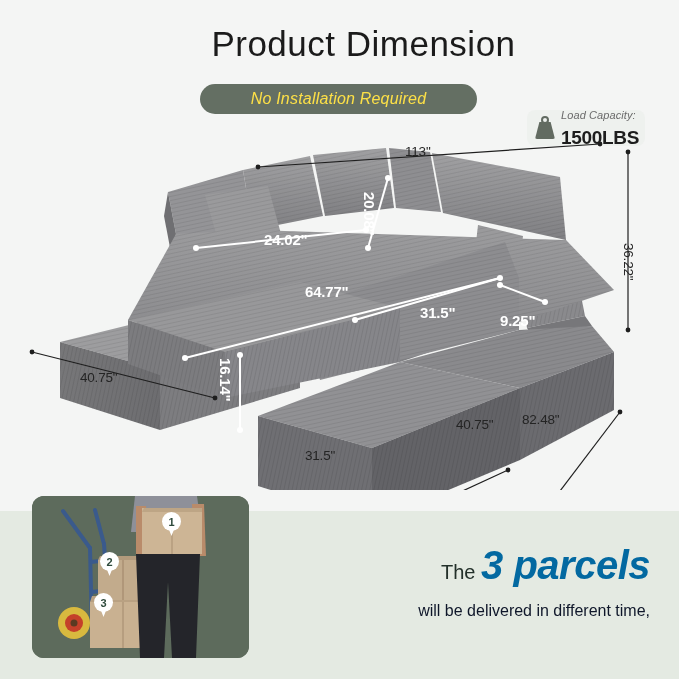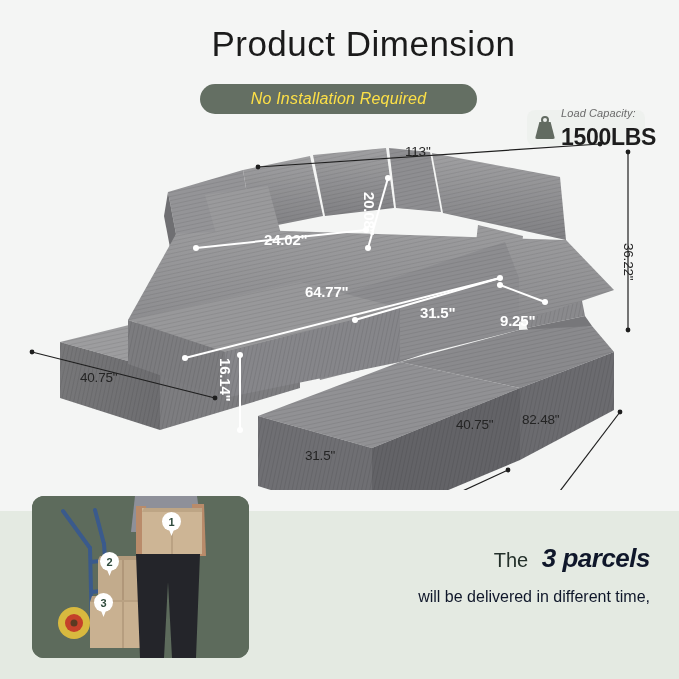--- a/index.html
+++ b/index.html
@@ -38,21 +38,21 @@
     position:absolute; left:7px; top:0; width:8px; height:8px;
     border:2px solid #626b61; border-radius:50%; background:transparent;
   }
   #weight-icon .body {
     position:absolute; left:1px; top:6px; width:20px; height:17px; background:#626b61;
     clip-path:polygon(22% 0%, 78% 0%, 100% 100%, 0% 100%);
     border-radius:2px;
   }
   #load-capacity .lc-text { margin-left:5px; line-height:1; }
   #lc-label { font-size:11px; font-style:italic; color:#6a6a6a; display:block; letter-spacing:.1px; }
-  #lc-value { font-size:23px; font-weight:700; color:#1d1d1d; display:block; letter-spacing:-.3px; margin-top:7px; }
+  #lc-value { font-size:19px; font-weight:700; color:#1d1d1d; display:block; letter-spacing:-.3px; margin-top:7px; }
 
   
   #sofa-figure { position:absolute; left:0; top:130px; width:679px; height:360px; }
   #sofa-figure svg { display:block; }
 
   .dim-lbl {
     position:absolute; font-weight:700; white-space:nowrap; letter-spacing:-.2px;
   }
   .dim-dark { color:#242424; font-size:13.5px; font-weight:400; }
   .dim-white { color:#ffffff; font-size:15px; font-weight:700; }
@@ -63,21 +63,21 @@
   }
   #parcel-photo {
     position:absolute; left:32px; top:-15px; width:217px; height:162px;
     background:#5d6b5c; border-radius:12px; overflow:hidden;
   }
   #parcel-text {
     position:absolute; left:290px; top:32px; width:360px; text-align:right;
   }
   #parcel-line1 { font-size:20px; color:#23302a; }
   #parcel-line1 .big {
-    font-size:26px; font-weight:700; font-style:italic; color:#0f172a; letter-spacing:-.5px;margin-left:8px;
+    font-size:40px; font-weight:700; font-style:italic; color:#0369a1; letter-spacing:-.5px;
   }
   #parcel-line2 { font-size:16px; color:#0f172a; line-height:1.35; margin-top:12px; }
 
   .pin { position:absolute; width:19px; height:25px; }
   .pin .head {
     width:19px; height:19px; border-radius:50%; background:#ffffff;
     display:flex; align-items:center; justify-content:center;
     font-size:11px; font-weight:700; color:#2e4a3c;
   }
   .pin .tail {

